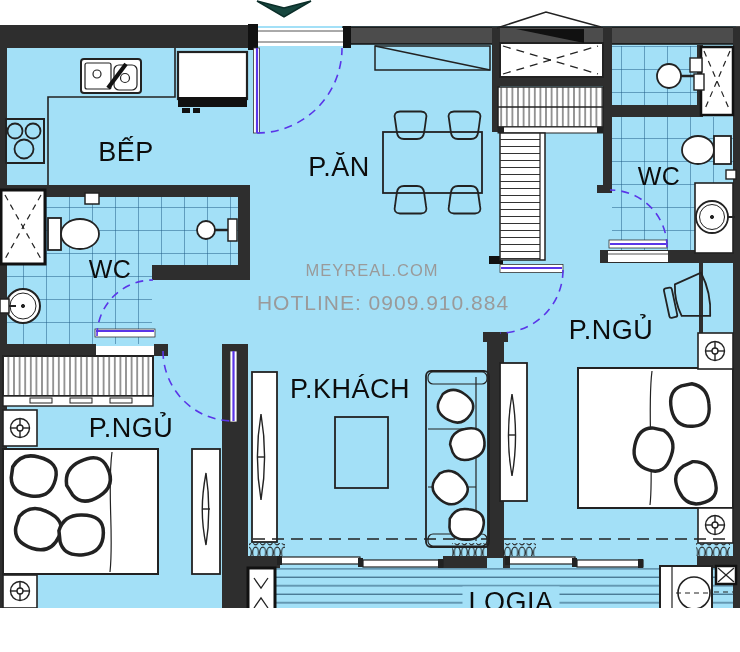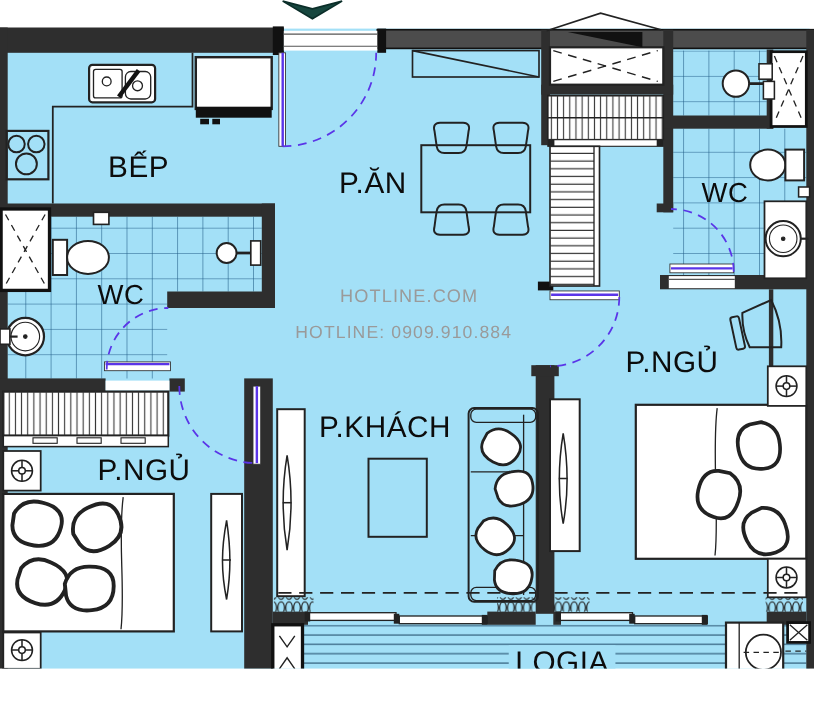--- a/index.html
+++ b/index.html
@@ -6,21 +6,21 @@
   #plan{position:relative;width:740px;height:608px;overflow:hidden;background:#fff;
         font-family:"Liberation Sans", sans-serif;padding-left:30px;}
   #plan svg{position:absolute;left:0;top:0;}
   .lbl{position:absolute;transform:translate(-50%,-50%);color:var(--label);
        font-size:27px;letter-spacing:.5px;white-space:nowrap;}
   .lbl.sm{font-size:25px;text-align:center;}
   .lbl.bg{background:var(--floor);padding:0 6px;}
   .wm{position:absolute;transform:translate(-50%,-50%);color:var(--watermark);
       white-space:nowrap;letter-spacing:1px;}
   .wm1{font-size:16.5px;}
-  .wm2{font-size:16px;}
+  .wm2{font-size:21px;margin-left:16px;}
 </style>
 </head>
 <body>
 
 <div id="plan">
 <svg width="740" height="652" viewBox="0 0 740 652">
   <defs>
     <pattern id="tileP" width="23" height="23" patternUnits="userSpaceOnUse">
       <path d="M23,0 H0 V23" fill="none" style="stroke:var(--tile)" stroke-width="1"></path>
     </pattern>
@@ -343,15 +343,15 @@
 
   <div class="lbl" style="left:126px;top:152px">BẾP</div>
   <div class="lbl" style="left:339px;top:167px">P.ĂN</div>
   <div class="lbl sm" style="left:110px;top:269px">WC</div>
   <div class="lbl sm" style="left:659px;top:176px">WC</div>
   <div class="lbl" style="left:131px;top:428px">P.NGỦ</div>
   <div class="lbl" style="left:611px;top:330px">P.NGỦ</div>
   <div class="lbl bg" style="left:511px;top:602px">LOGIA</div>
   <div class="lbl" style="left:350px;top:389px">P.KHÁCH</div>
 
-  <div class="wm wm1" style="left:372px;top:270px">HOTLINE.COM</div>
+  <div class="wm wm1" style="left:372px;top:270px">MEYREAL.COM</div>
   <div class="wm wm2" style="left:367px;top:303px">HOTLINE: 0909.910.884</div>
 </div>
 
 </body></html>

